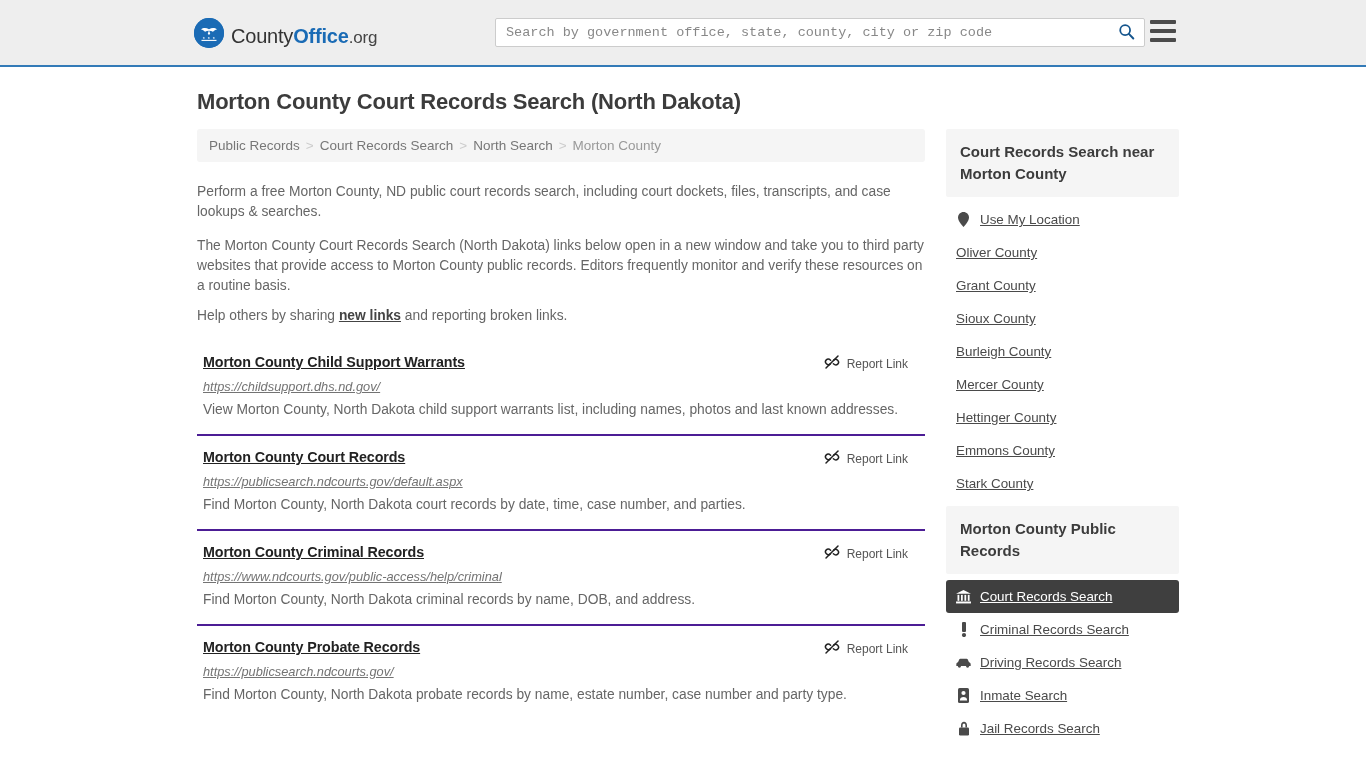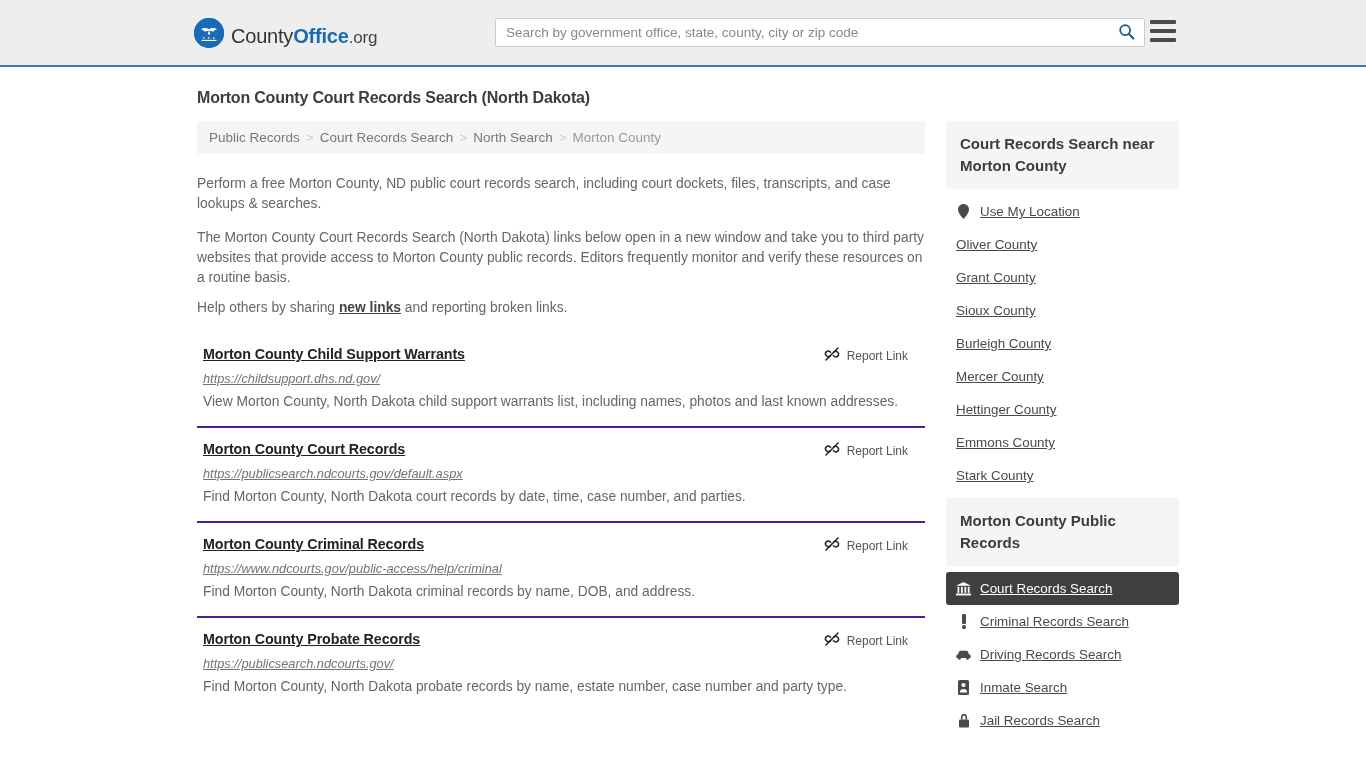--- a/index.html
+++ b/index.html
@@ -59,21 +59,21 @@
     border: 1px solid #cccccc;
     border-radius: 2px;
   }
   .search-input {
     flex: 1;
     border: none;
     outline: none;
     height: 100%;
     padding: 0 8px 0 10px;
     font-size: 13.5px;
-    font-family: Liberation Sans, sans-serif;
+    font-family: Liberation Mono, monospace;
     color: #0f172a;
     background: transparent;
   }
   .search-input::placeholder { color: #888888; }
   .search-btn {
     background: transparent;
     border: none;
     cursor: pointer;
     padding: 0 9px 0 4px;
     display: flex;
@@ -98,21 +98,21 @@
     border-radius: 1px;
   }
 
   
   .page {
     width: 1366px;
     padding: 0;
   }
   .page-title {
     margin: 22px 0 0 197px;
-    font-size: 16px;
+    font-size: 22px;
     font-weight: bold;
     color: #3c3c3c;
     letter-spacing: -0.2px;
   }
   .columns {
     display: flex;
     margin-top: 14px;
     padding-left: 197px;
     gap: 21px;
   }

